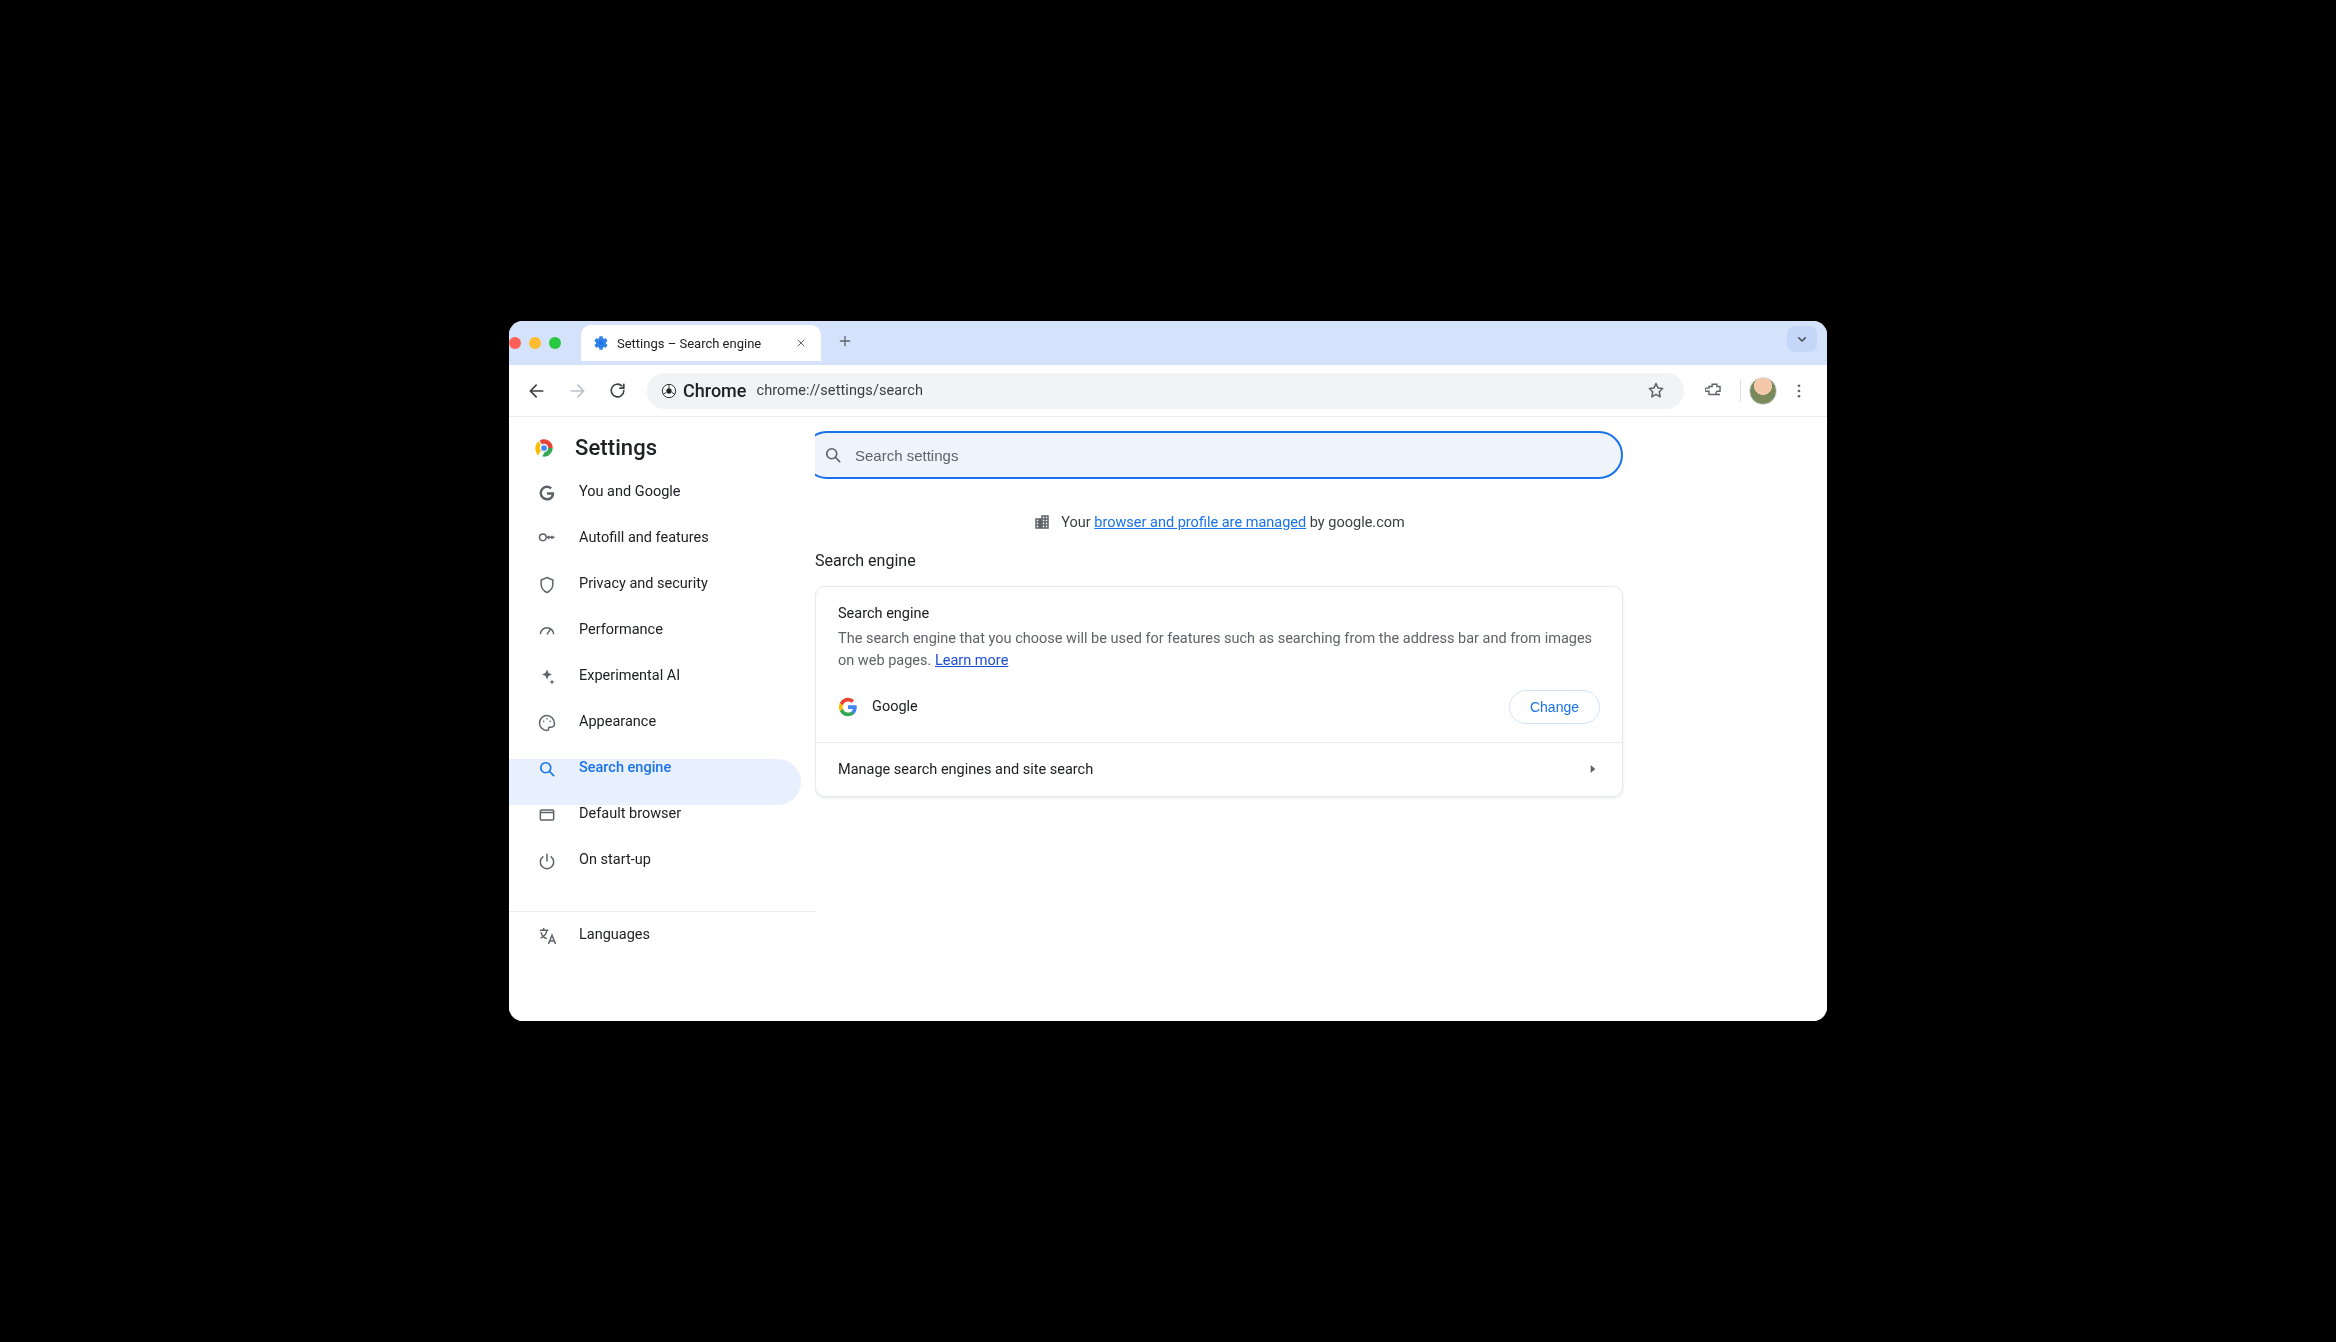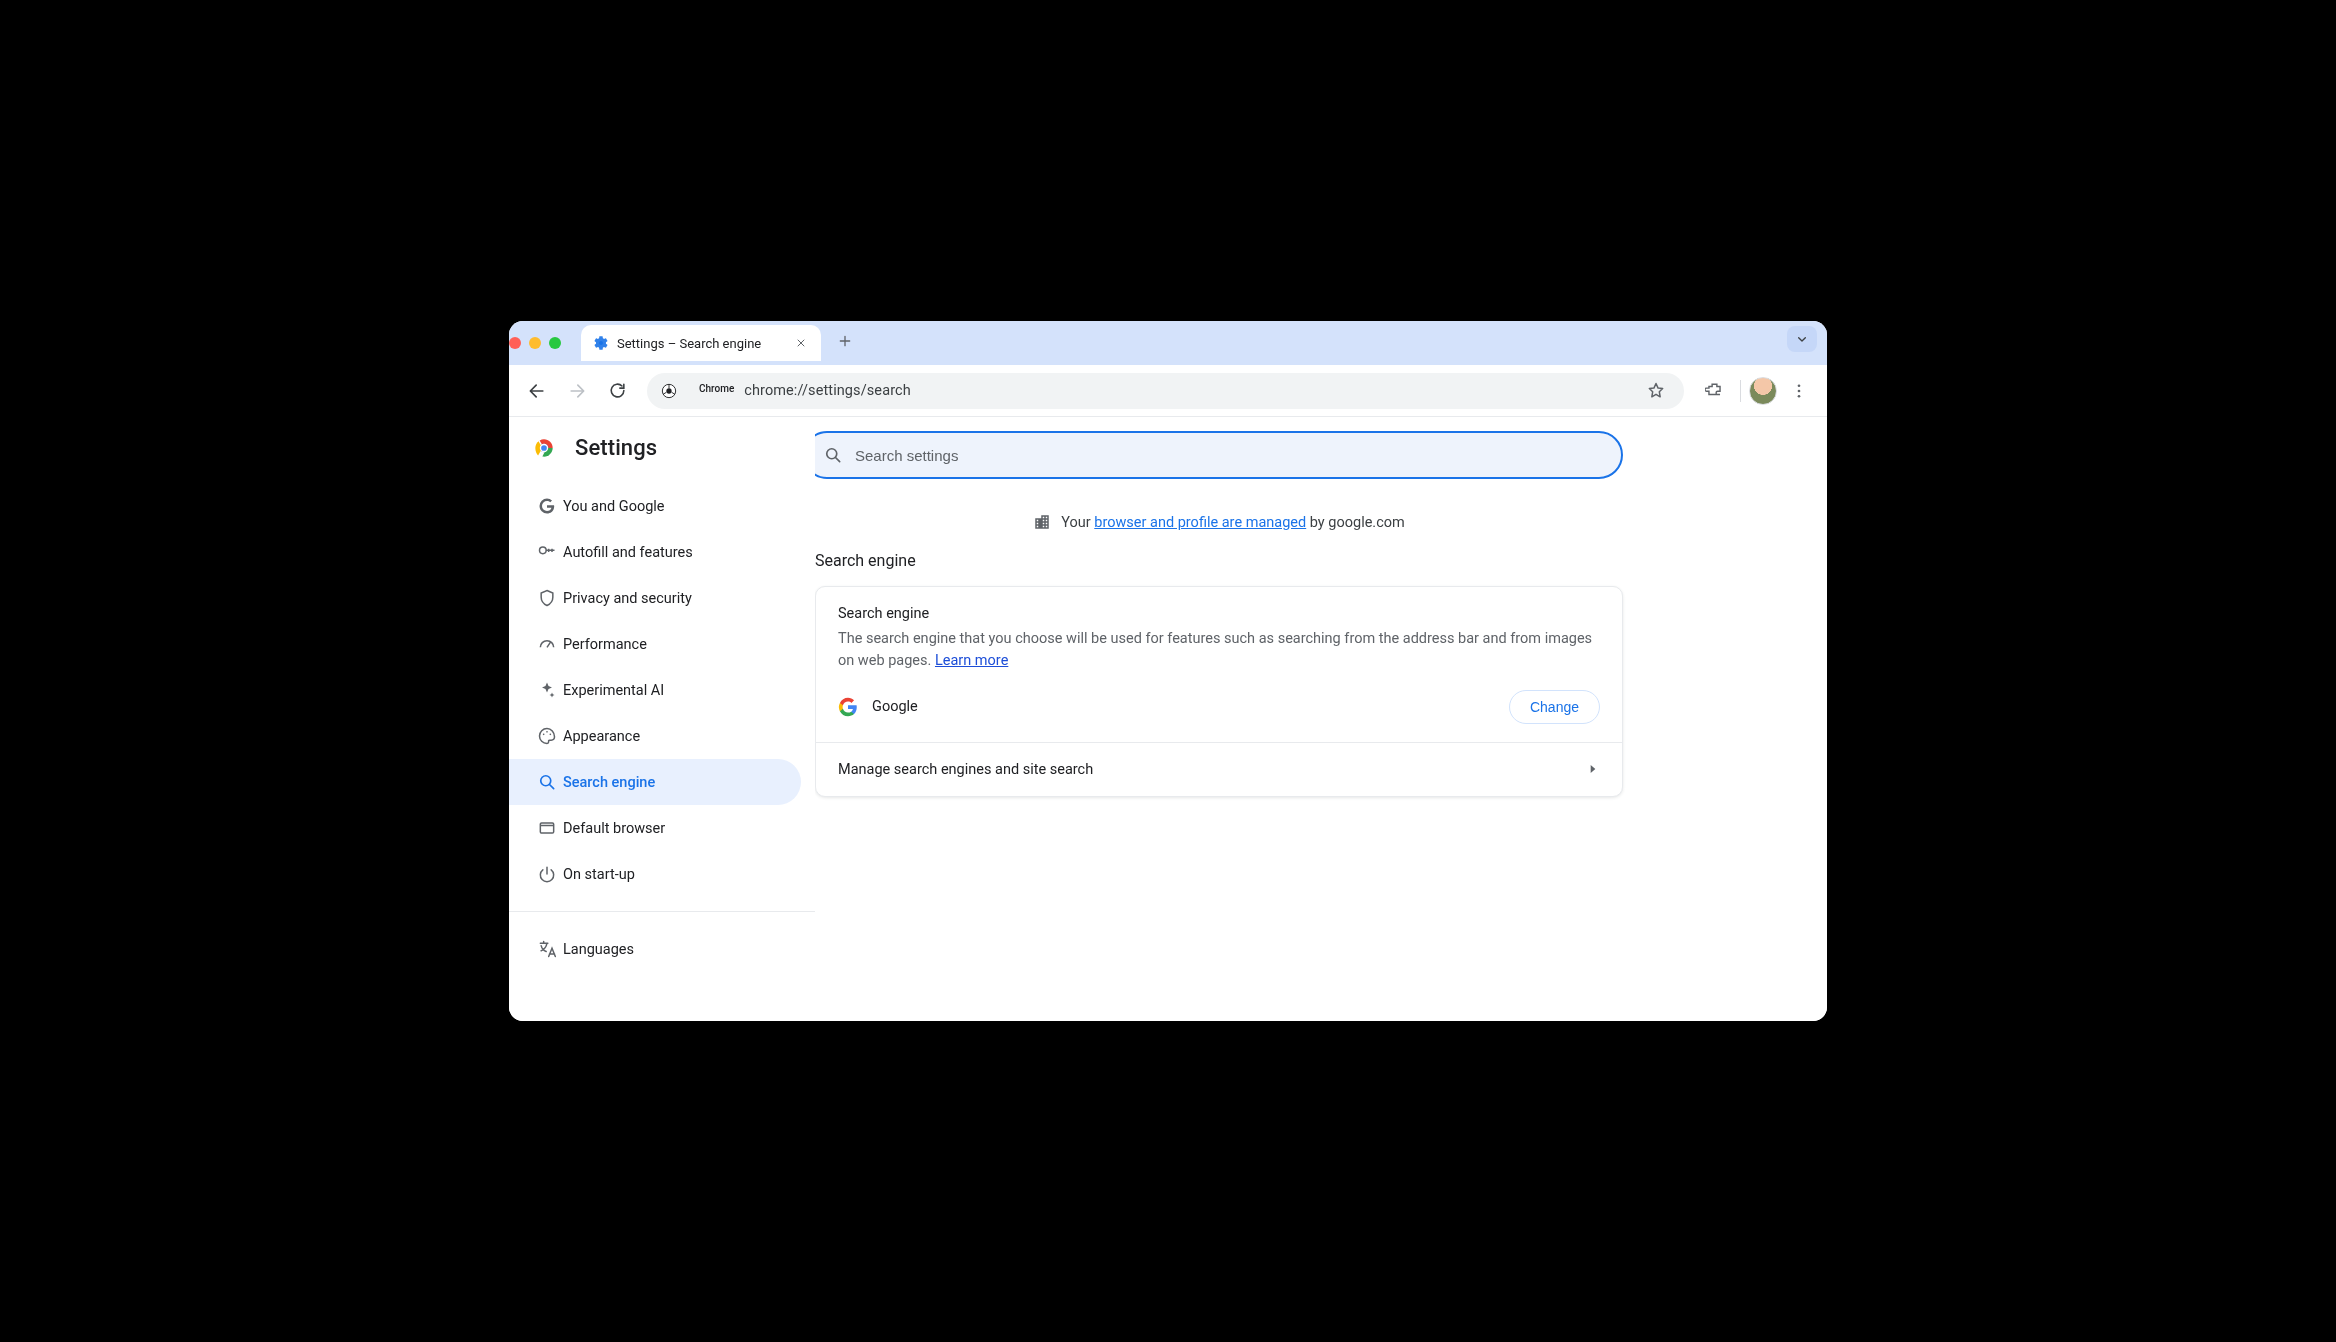--- a/index.html
+++ b/index.html
@@ -80,22 +80,22 @@
     height:36px;
     background:#f1f3f4;
     border-radius:18px;
     display:flex;
     align-items:center;
     padding:0 14px;
     margin: 0 8px;
     gap:10px;
   }
   .omnibox .chip {
-    display:flex; gap:22px;
-    font-size:10px; font-weight:500; color:#202124;
+    display:flex; align-items:center; gap:6px;
+    font-size:18px; font-weight:500; color:#202124;
   }
   .omnibox .chip svg { width:16px; height:16px; }
   .omnibox .url { font-size:14.5px; color:#5f6368; letter-spacing:0.1px; }
   .omnibox .url .path { color:#3c4043; }
   .omnibox .url .prefix { color:#3c4043; }
   .omnibox-spacer { flex:1; }
   .avatar {
     width:28px; height:28px; border-radius:50%;
     background: radial-gradient(circle at 50% 30%, #f4c7a8 0 40%, #7b8a5b 41% 100%);
     border: 1px solid #dadce0;
@@ -122,22 +122,22 @@
   }
   .chrome-logo { width:26px; height:26px; }
   .sidebar-title { font-size:22px; font-weight:500; color:#202124; letter-spacing:0.1px; }
   .nav {
     list-style:none;
     padding: 0;
     margin: 4px 0 0 0;
   }
   .nav li {
     display:flex;
-    align-items:center;
-    gap: 6px;
+    align-items:flex-start;
+    gap: 22px;
     height:46px;
     padding: 0 0 0 28px;
     font-size:14.5px;
     color:#202124;
     cursor:pointer;
     border-radius: 0 23px 23px 0;
     margin-right: 14px;
   }
   .nav li .nav-icon { width:20px; height:20px; display:flex; align-items:center; justify-content:center; color:#5f6368; }
   .nav li.active {

